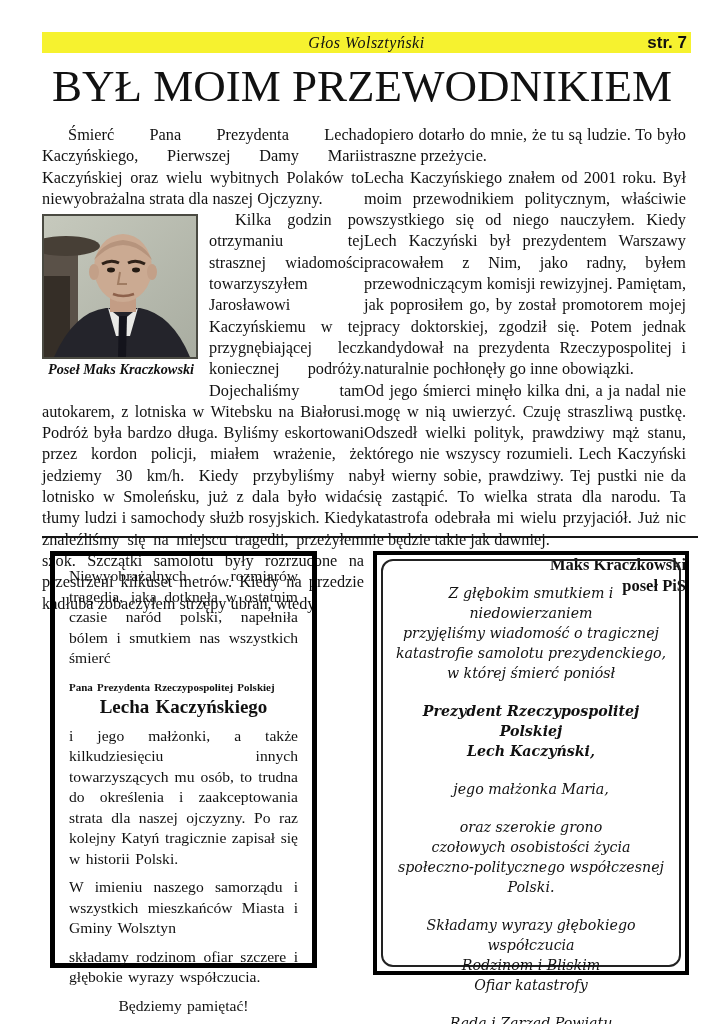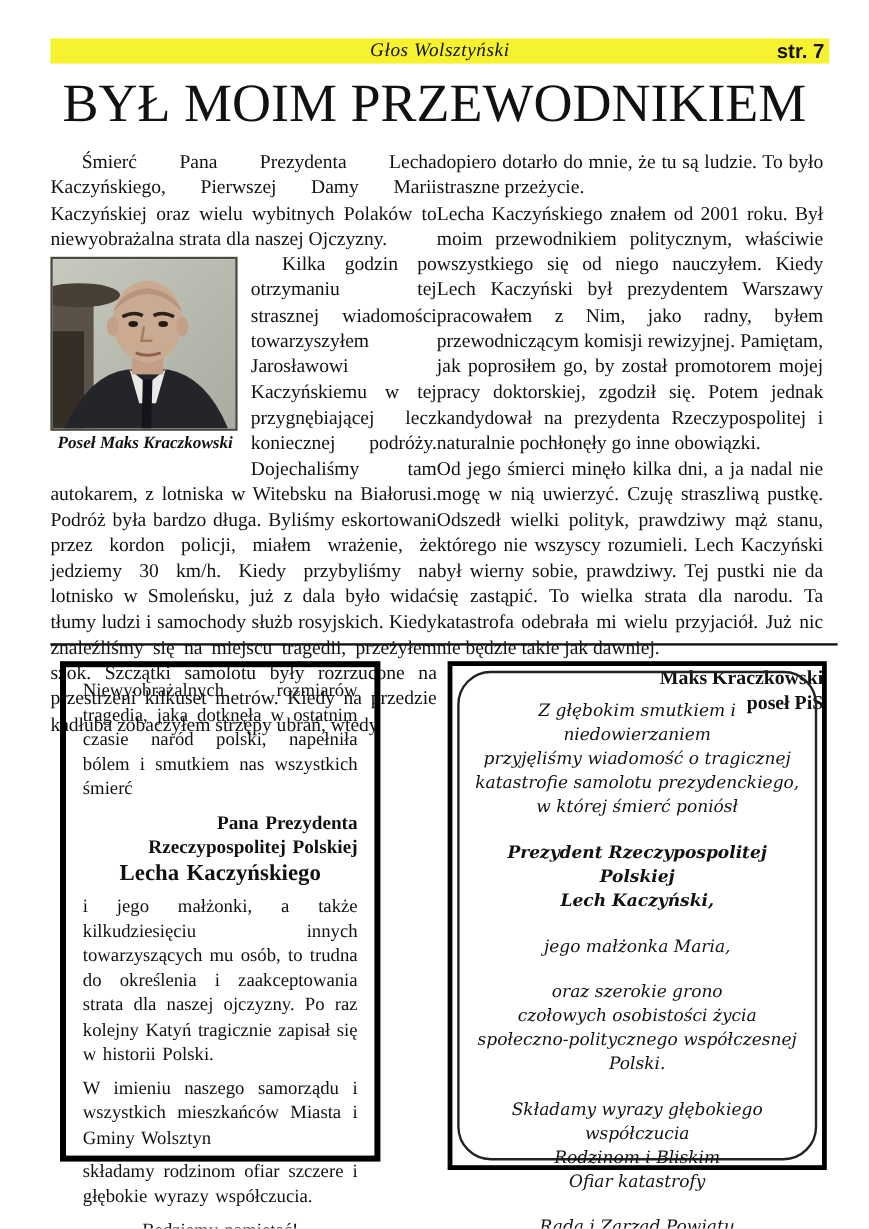--- a/index.html
+++ b/index.html
@@ -33,27 +33,27 @@
 
   
   .rule{position:absolute;left:42px;right:26px;top:536px;border-top:2px solid #161616;}
 
   
   .boxL{position:absolute;left:50px;top:551px;width:267px;height:417px;border:5px solid #000;
         box-sizing:border-box;padding:10px 14px 8px 14px;font-size:15.6px;line-height:20.5px;
         text-align:justify;word-spacing:1.5px;}
   .boxL p{margin:0 0 8px 0;}
   .boxL .c{text-align:center;}
-  .nameLine1{text-align:right;font-weight:bold;font-size:16px;margin:6px 0 0 0 !important;}
+  .nameLine1{text-align:left;font-weight:bold;font-size:11px;margin:6px 0 0 0 !important;}
   .nameLine2{text-align:center;font-weight:bold;font-size:19px;margin:0 0 8px 0 !important;}
 
   
   .boxR{position:absolute;left:373px;top:551px;width:316px;height:424px;border:4px solid #000;
         box-sizing:border-box;padding:4px;}
-  .boxR-inner{width:100%;height:100%;box-sizing:border-box;border:2px solid #222;border-radius:28px;
+  .boxR-inner{width:100%;height:100%;box-sizing:border-box;border:2px solid #222;border-radius:12px;
               padding:22px 12px 8px 12px;text-align:center;font-style:italic;
               font-family:"DejaVu Serif",serif;font-size:14.2px;line-height:20px;}
   .boxR-inner p{margin:0 0 18px 0;}
   .prelines{white-space:pre-line;}
   .bold{font-weight:bold;}
 </style>
 </head>
 <body>
 
 <div class="page">

